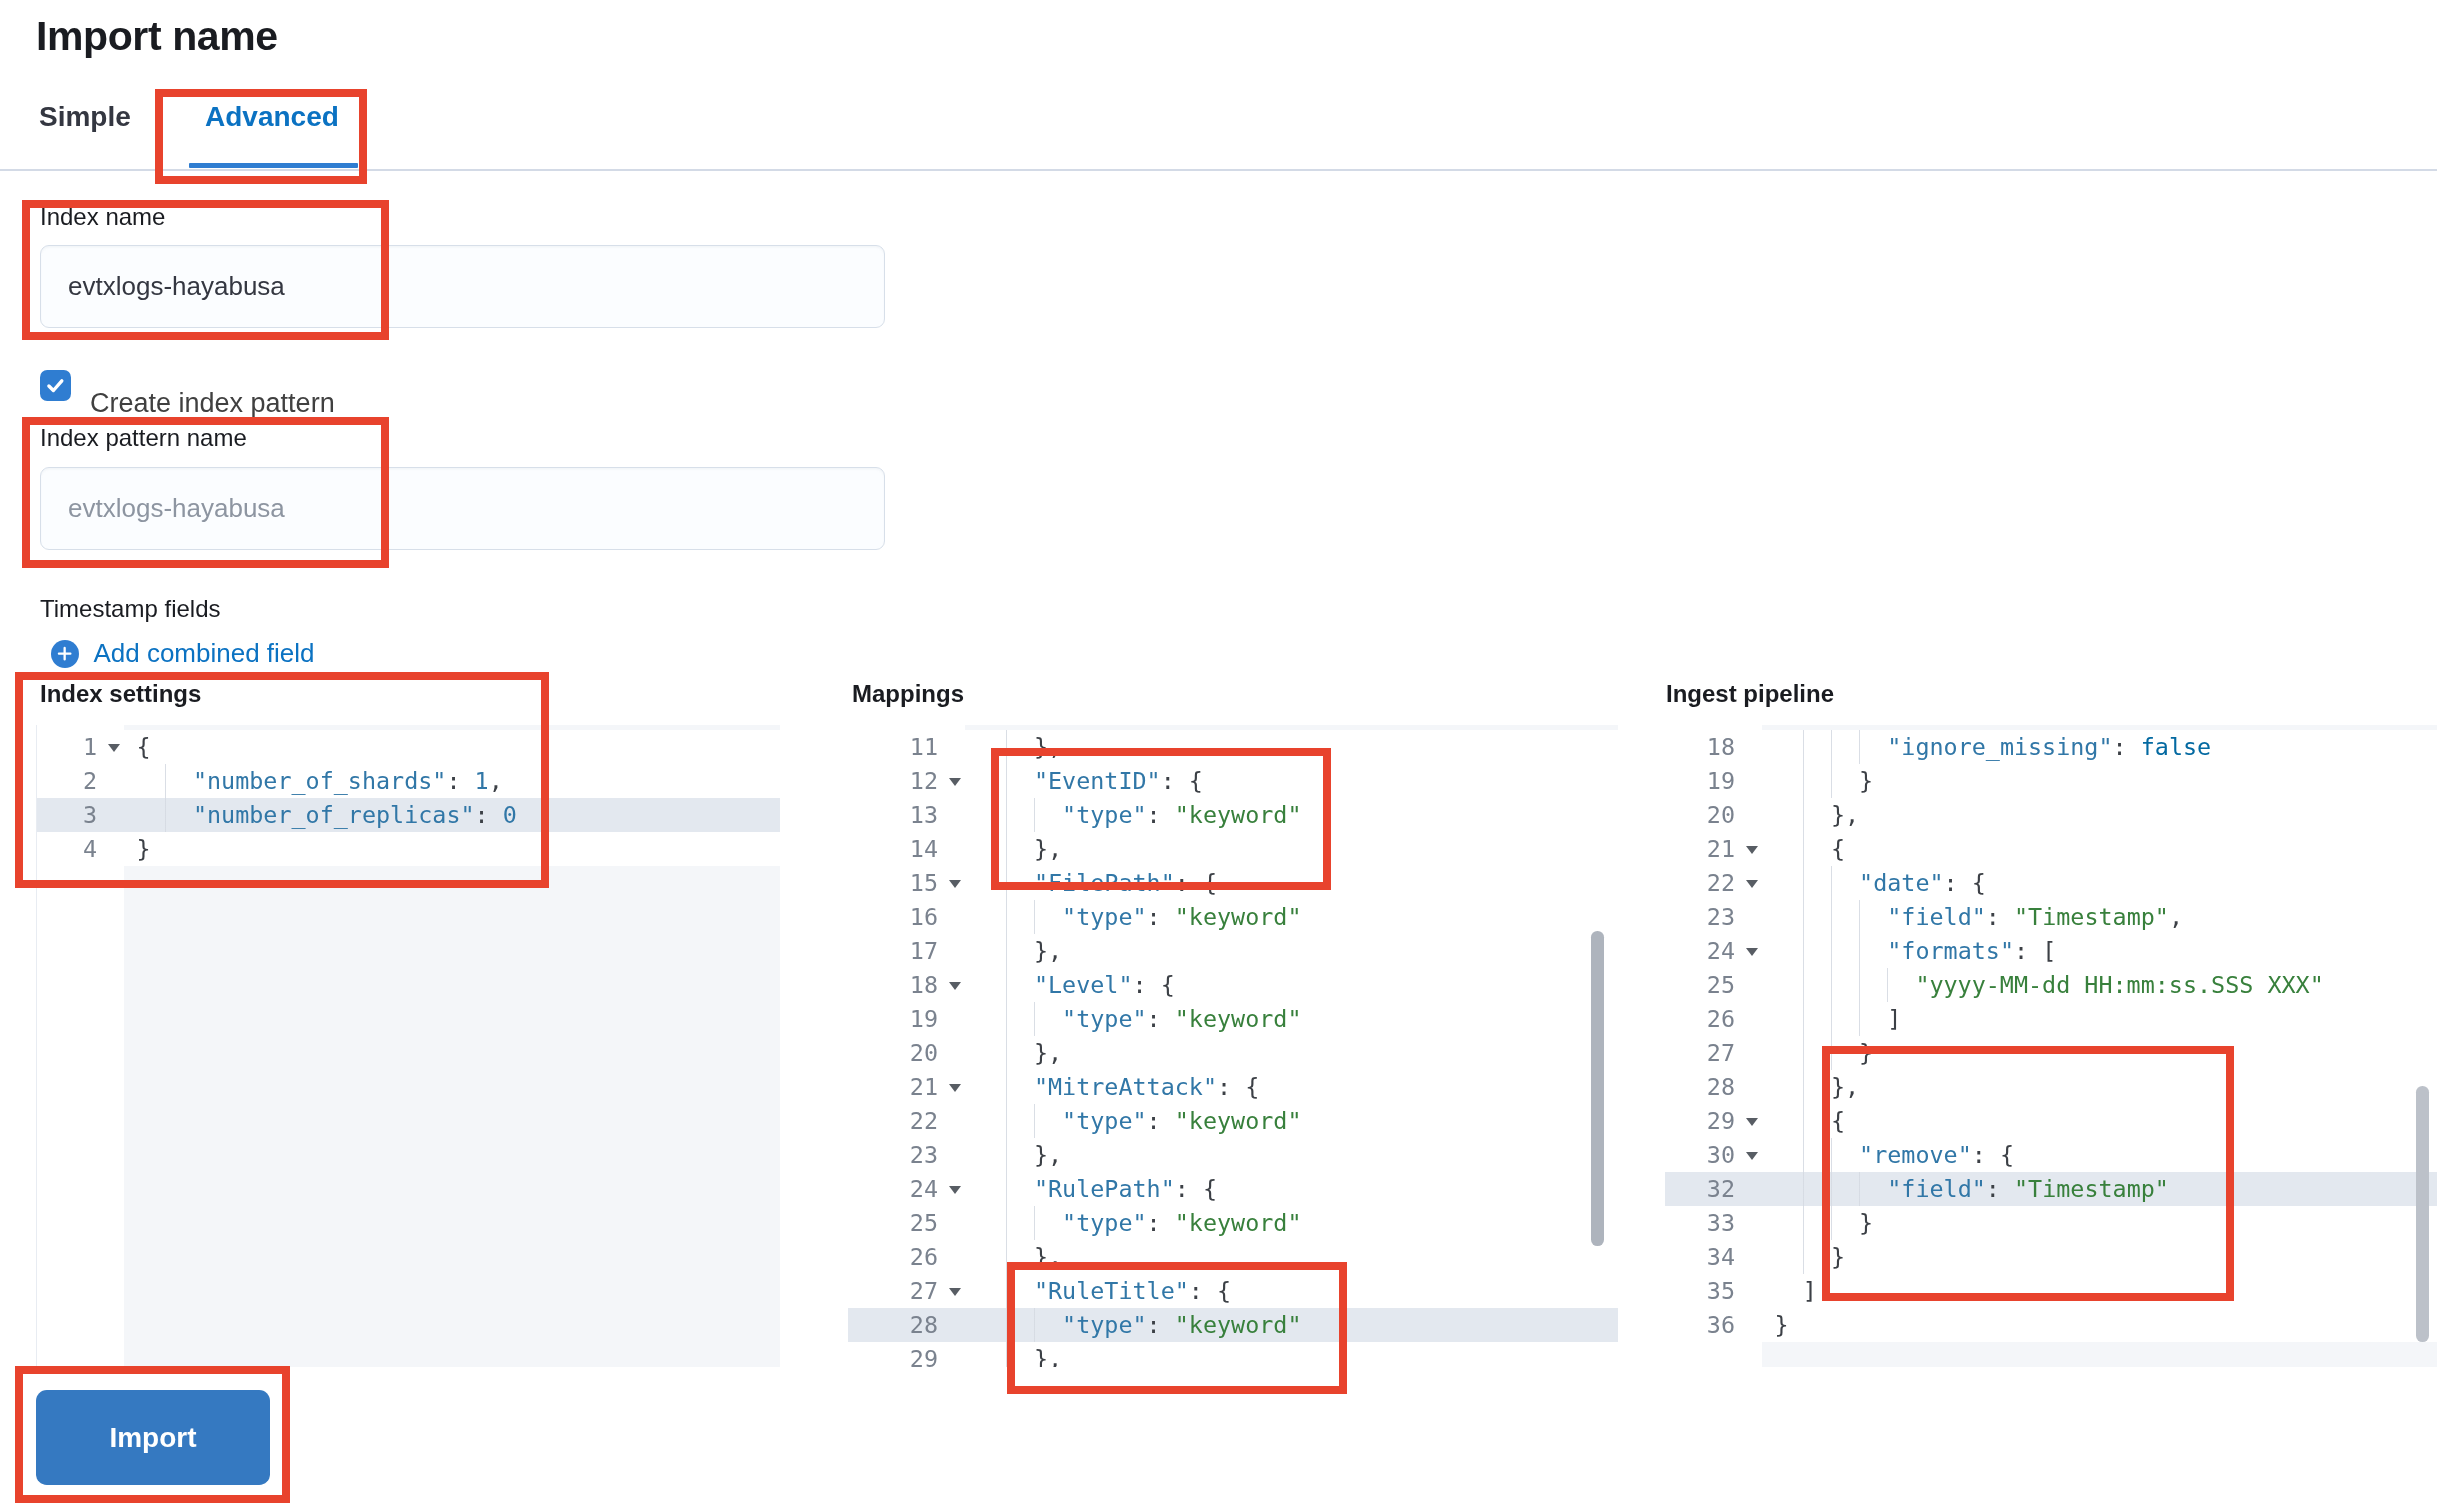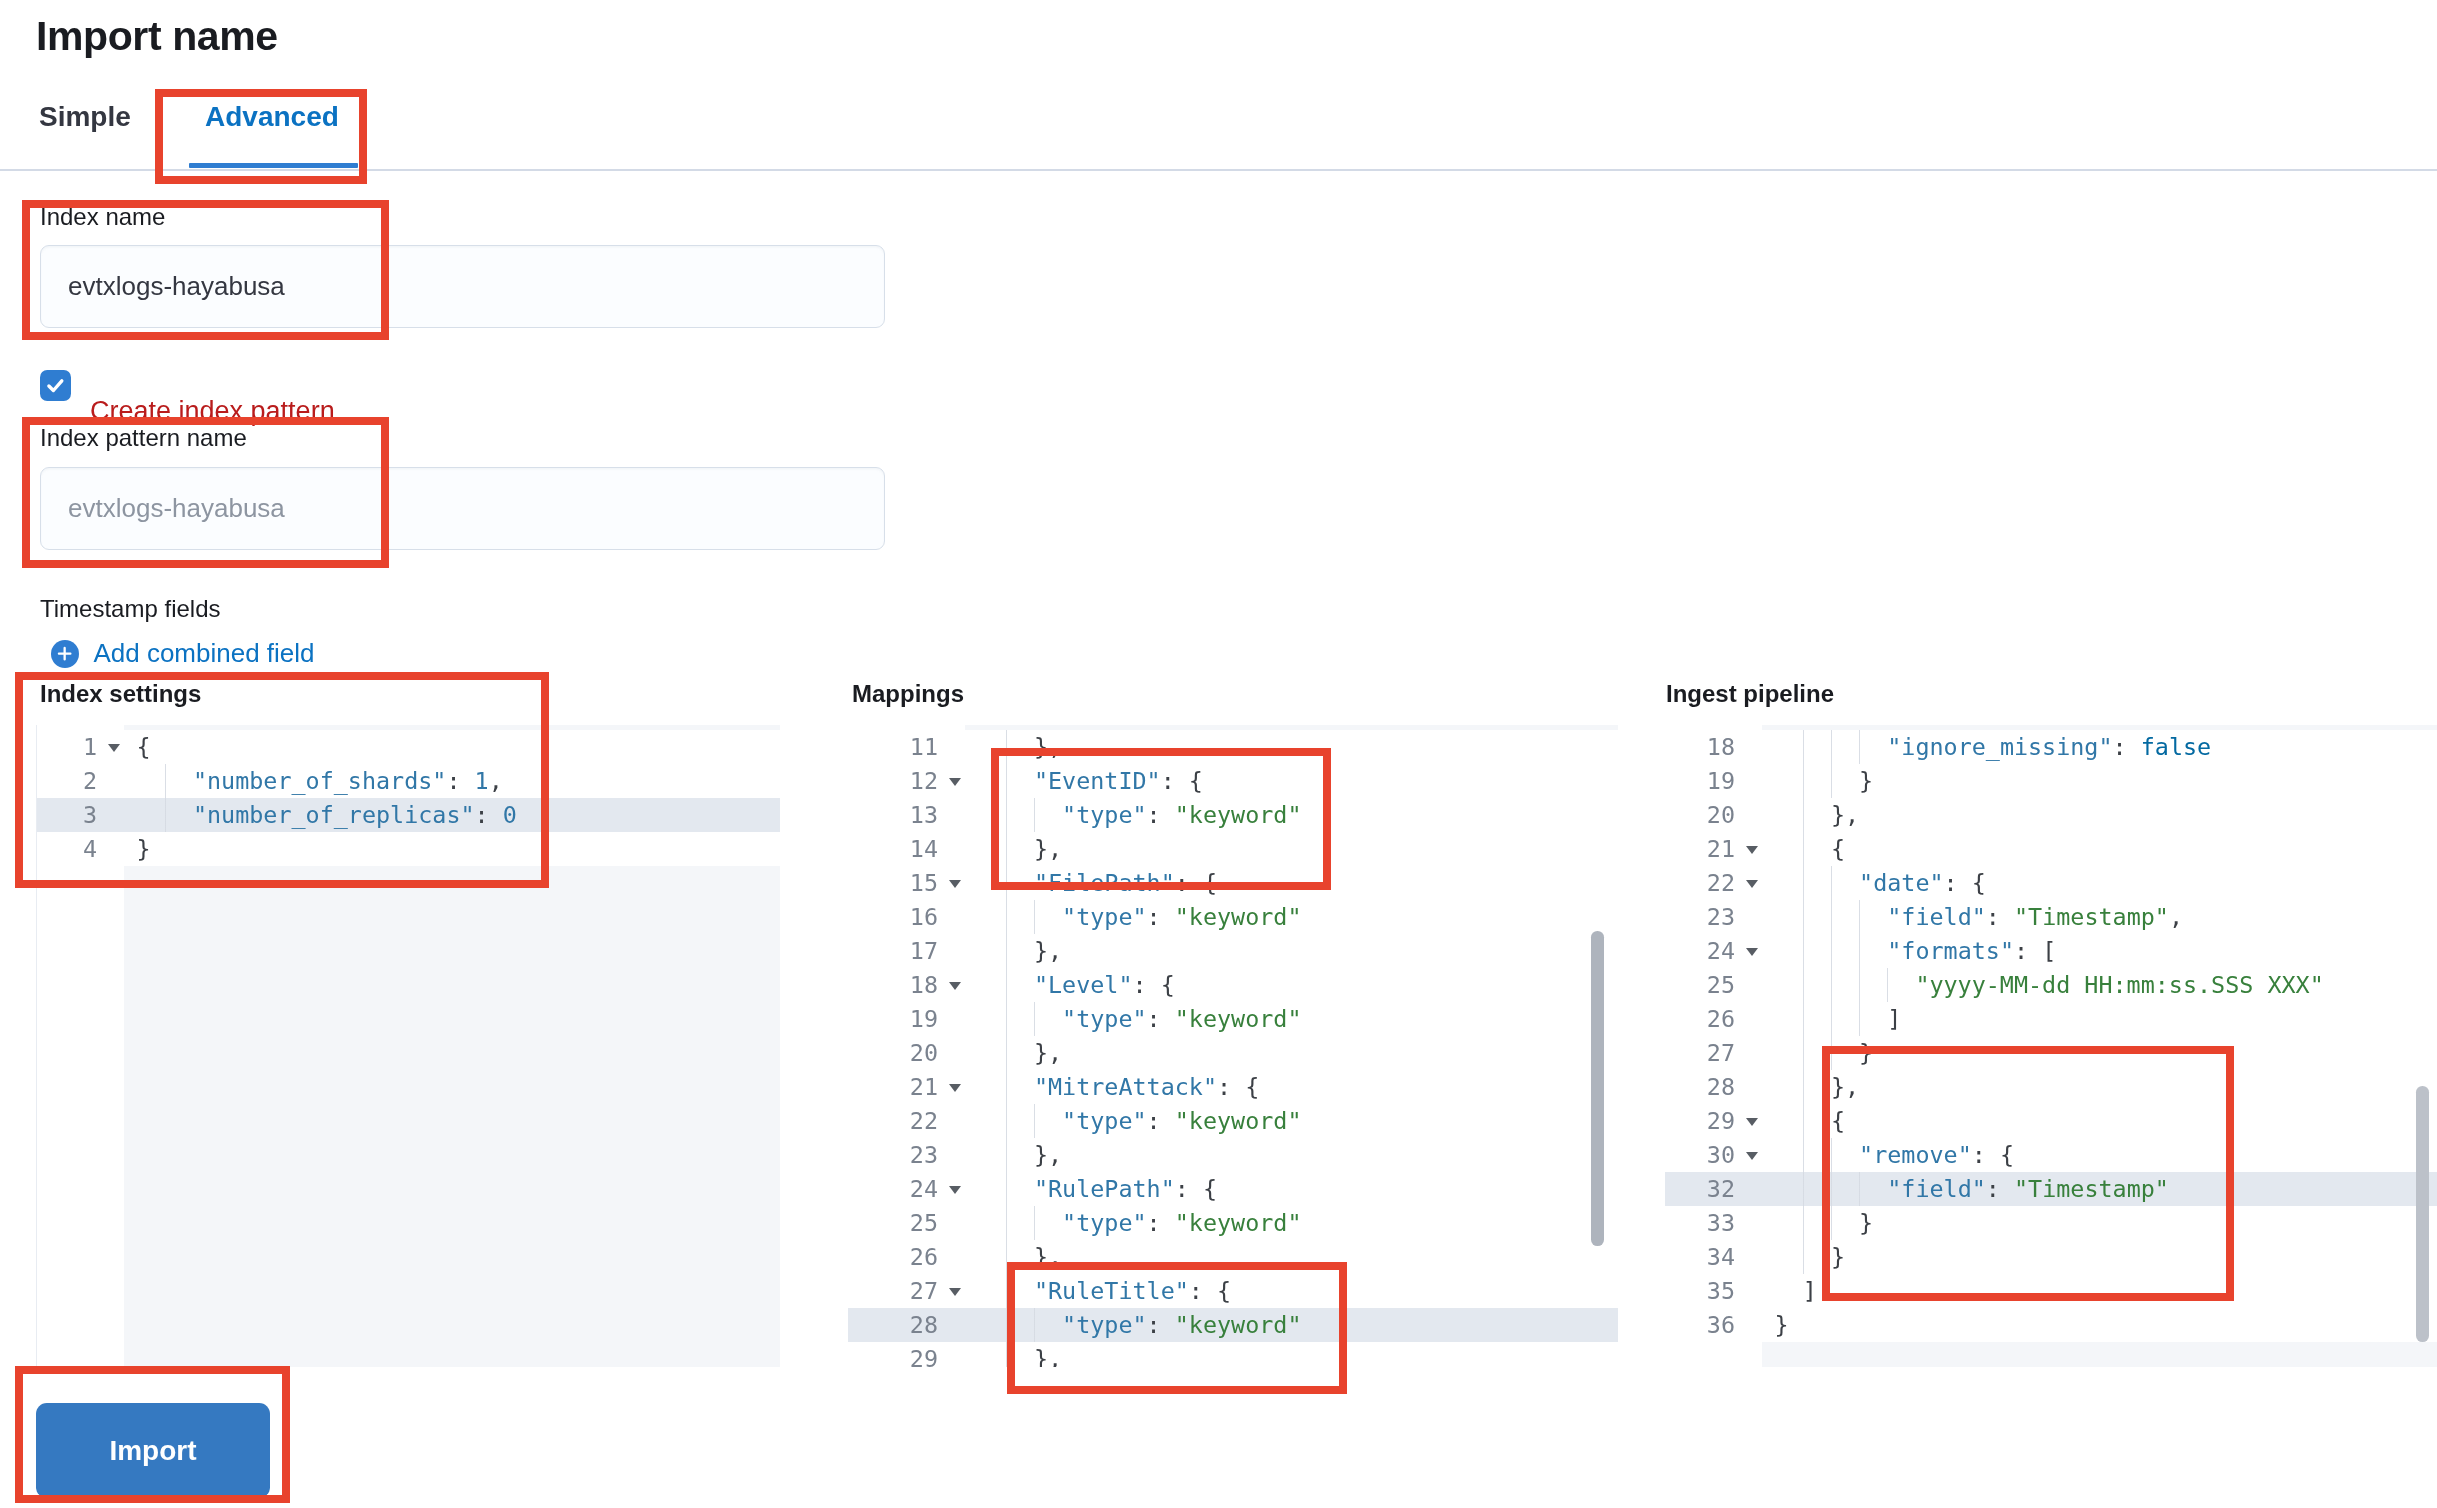--- a/index.html
+++ b/index.html
@@ -18,21 +18,21 @@
 
   .field-label { font-size:24px; font-weight:400; color:#1a1c21; }
   .text-input { width:845px; height:83px; border:0.9px solid #d7dfe9; border-radius:9px;
     background:#fbfdff; font-family:"Liberation Sans","DejaVu Sans",sans-serif;
     font-size:26px; color:#343741; padding:0 27px; outline:none;
     box-shadow:inset 0 1.8px 1.8px rgba(152,162,179,0.08); }
   .text-input::placeholder { color:#8d95a1; opacity:1; }
 
   .checkbox { left:40px; top:370px; width:31px; height:31px; border-radius:7.2px;
     background:#2f7dd1; display:flex; align-items:center; justify-content:center; cursor:pointer; }
-  .cb-label { left:90px; top:396px; font-size:27px; color:#b91c1c; }
+  .cb-label { left:90px; top:388px; font-size:27px; color:#404040; }
 
   .add-link { left:51px; top:638px; display:flex; align-items:center; gap:14.4px; cursor:pointer; }
   .plus-circle { width:28px; height:28px; border-radius:50%; background:#2f7dd1;
     display:flex; align-items:center; justify-content:center; }
   .add-link-label { font-size:26px; font-weight:500; color:#0b72c2; }
 
   .editor-label { top:680px; font-size:24px; font-weight:700; }
 
   .editor { top:725px; height:642px; background:#f4f6f9; overflow:hidden; cursor:text; }
   .editor::before { content:""; position:absolute; left:0; top:0; bottom:0;
@@ -50,21 +50,21 @@
   .ig  { display:inline-block; width:2ch;
     background:linear-gradient(#d5dae2,#d5dae2) left top/0.9px 100% no-repeat; }
   .ig0 { background:none; }
   .tk-p { color:#3c4046; } .tk-k { color:#3177a7; } .tk-s { color:#38803c; }
   .tk-num { color:#3177a7; } .tk-b { color:#0369a1; }
 
   .vscroll { position:absolute; width:12.6px; border-radius:6.3px; background:#aeb4bd; cursor:pointer; }
 
   .import-btn { left:36px; top:1390px; width:234px; height:95px; border:none; border-radius:10.8px;
     background:#3579c1; color:#fff; font-family:"Liberation Sans","DejaVu Sans",sans-serif;
-    font-size:28px; font-weight:700; cursor:pointer;margin-top:13px; }
+    font-size:28px; font-weight:700; cursor:pointer; }
 
   .anno { border:8px solid #e8432d; pointer-events:none; z-index:50; }
 </style>
 </head>
 <body>
 
 <h1 class="abs page-title">Import name</h1>
 
 <div class="abs tab tab-simple">Simple</div>
 <div class="abs tab tab-advanced">Advanced</div>

